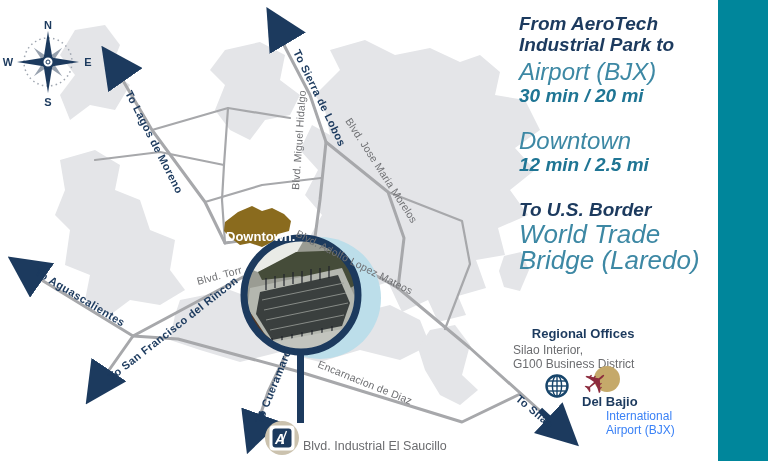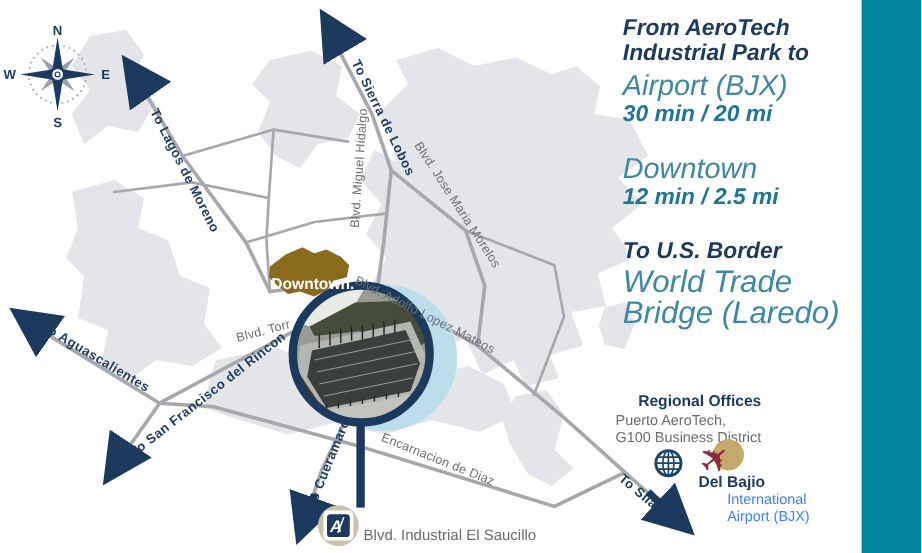--- a/index.html
+++ b/index.html
@@ -174,21 +174,21 @@
     <div class="p-detail">30 min / 20 mi</div>
     <div class="p-name gap9">Downtown</div>
     <div class="p-detail">12 min / 2.5 mi</div>
     <div class="p-head gap24">To U.S. Border</div>
     <div class="p-name2">World Trade</div>
     <div class="p-name2">Bridge (Laredo)</div>
   </div>
 
   <div class="offices">
     <div class="t">Regional Offices</div>
-    <div class="l">Puerto AeroTech,</div>
+    <div class="l">Silao Interior,</div>
     <div class="l" style="margin-top:0;">G100 Business District</div>
   </div>
 
   <div class="globe">
     <svg width="26" height="26" viewBox="0 0 26 26">
       <circle cx="13" cy="13" r="10.5" fill="#fff" stroke="#17456B" stroke-width="2.4"></circle>
       <ellipse cx="13" cy="13" rx="4.6" ry="10.5" fill="none" stroke="#17456B" stroke-width="1.4"></ellipse>
       <line x1="13" y1="2.5" x2="13" y2="23.5" stroke="#17456B" stroke-width="1.4"></line>
       <line x1="4.5" y1="8" x2="21.5" y2="8" stroke="#17456B" stroke-width="1.4"></line>
       <line x1="2.5" y1="13" x2="23.5" y2="13" stroke="#17456B" stroke-width="1.4"></line>

